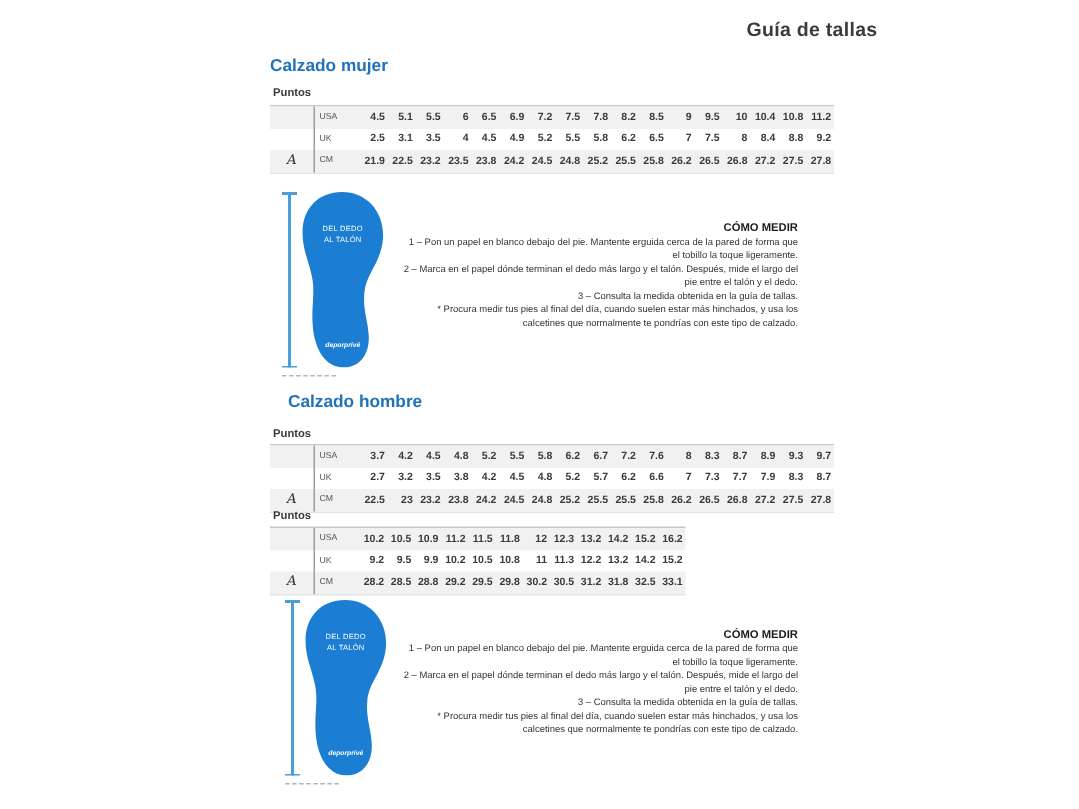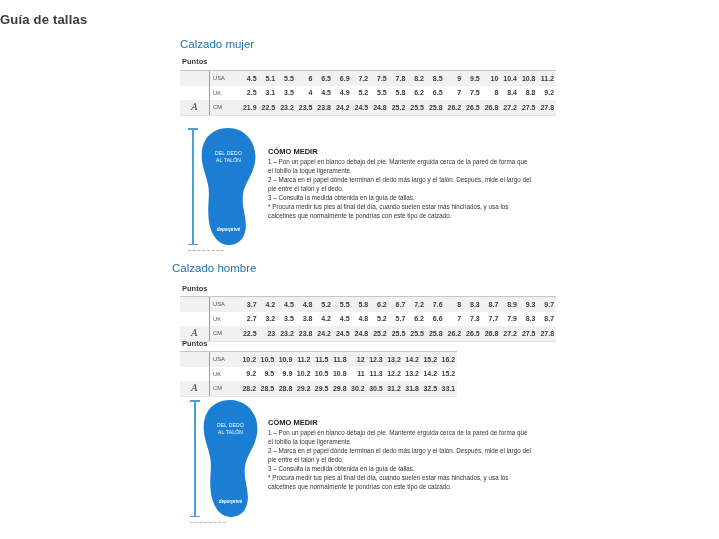--- a/index.html
+++ b/index.html
@@ -1,24 +1,24 @@
 <!DOCTYPE html>
 <html style="--heading-blue: #2173b8; --line-blue: #4ba0dc; --stripe: #f1f1f1;"><head>
 <meta charset="utf-8">
 <style>
   html,body{margin:0;padding:0;background:#ffffff;}
   body{width:719px;height:539px;overflow:hidden;font-family:"Liberation Sans",sans-serif;position:relative;}
   .page{position:absolute;inset:0;background:#fff;}
 
-  .page-title{position:absolute;top:12px;left:0;width:585px;text-align:left;
+  .page-title{position:absolute;top:12px;left:0;width:585px;text-align:right;
     font-size:13px;font-weight:bold;color:#3a3a3a;letter-spacing:.2px;}
 
-  .section-heading{position:absolute;font-size:11.5px;font-weight:normal;color:var(--heading-blue,#2173b8);}
+  .section-heading{position:absolute;font-size:11.5px;font-weight:bold;color:var(--heading-blue,#2173b8);}
   .heading-women{left:180px;top:38px;}
-  .heading-men{left:172px;top:262px;}
+  .heading-men{left:192px;top:262px;}
 
   .puntos-label{position:absolute;font-size:7.5px;color:#3a3a3a;font-weight:bold;}
   .puntos-1{left:182px;top:57px;}
   .puntos-2{left:182px;top:284px;}
   .puntos-3{left:182px;top:339px;}
 
   
   .size-table{position:absolute;border-top:1px solid #c6c6c6;border-bottom:1px solid #e3e3e3;}
   .table-women{left:180px;top:70px;}
   .table-men-1{left:180px;top:296px;}
@@ -44,21 +44,21 @@
   .cap-bottom{top:117.5px;}
   .foot{position:absolute;left:12px;top:2px;width:57px;height:117px;}
   .foot svg{display:block;width:57px;height:117px;}
   .foot-label{position:absolute;left:12px;top:24px;width:57px;text-align:center;
     font-size:5px;line-height:6.5px;color:#ffffff;letter-spacing:.2px;}
   .brand-label{position:absolute;left:12px;top:101px;width:57px;text-align:center;
     font-size:4.5px;font-style:italic;font-weight:bold;color:#ffffff;}
   .floor-dash{position:absolute;left:0;top:124px;width:36px;border-top:1px dashed #b5b5b5;}
 
   
-  .howto{position:absolute;width:264px;}
+  .howto{position:absolute;width:264px;text-align:right;}
   .howto-women{left:268px;top:147px;}
   .howto-men{left:268px;top:418px;}
   .howto-title{font-size:7.5px;font-weight:bold;color:#1c1c1c;margin:0 0 2px 0;}
   .howto-line{font-size:6.3px;line-height:1.42;color:#333333;}
 </style>
 </head>
 <body>
 
 <div class="page">
 

